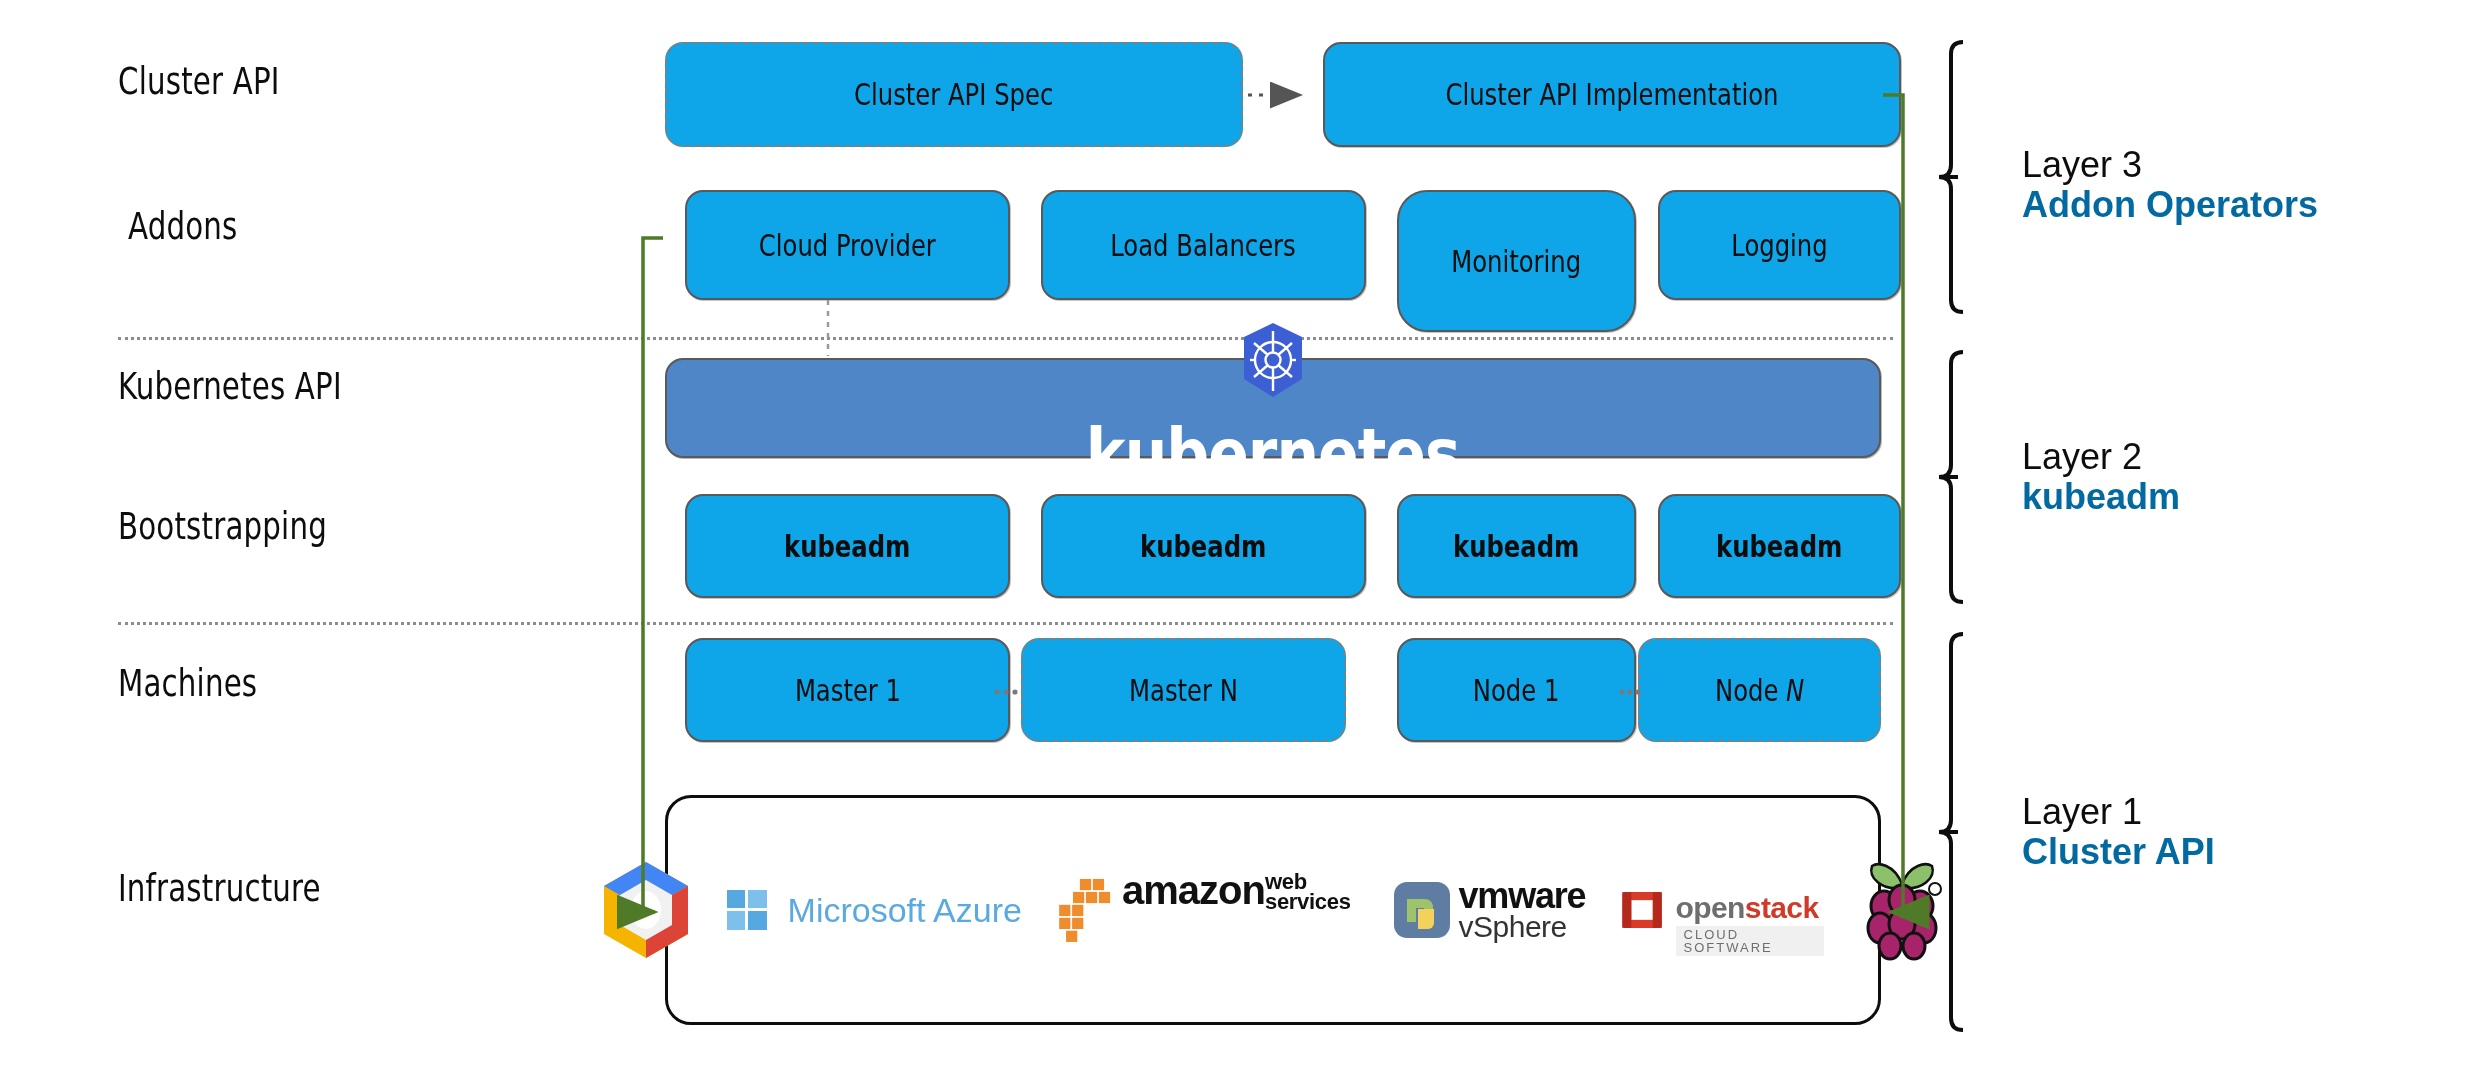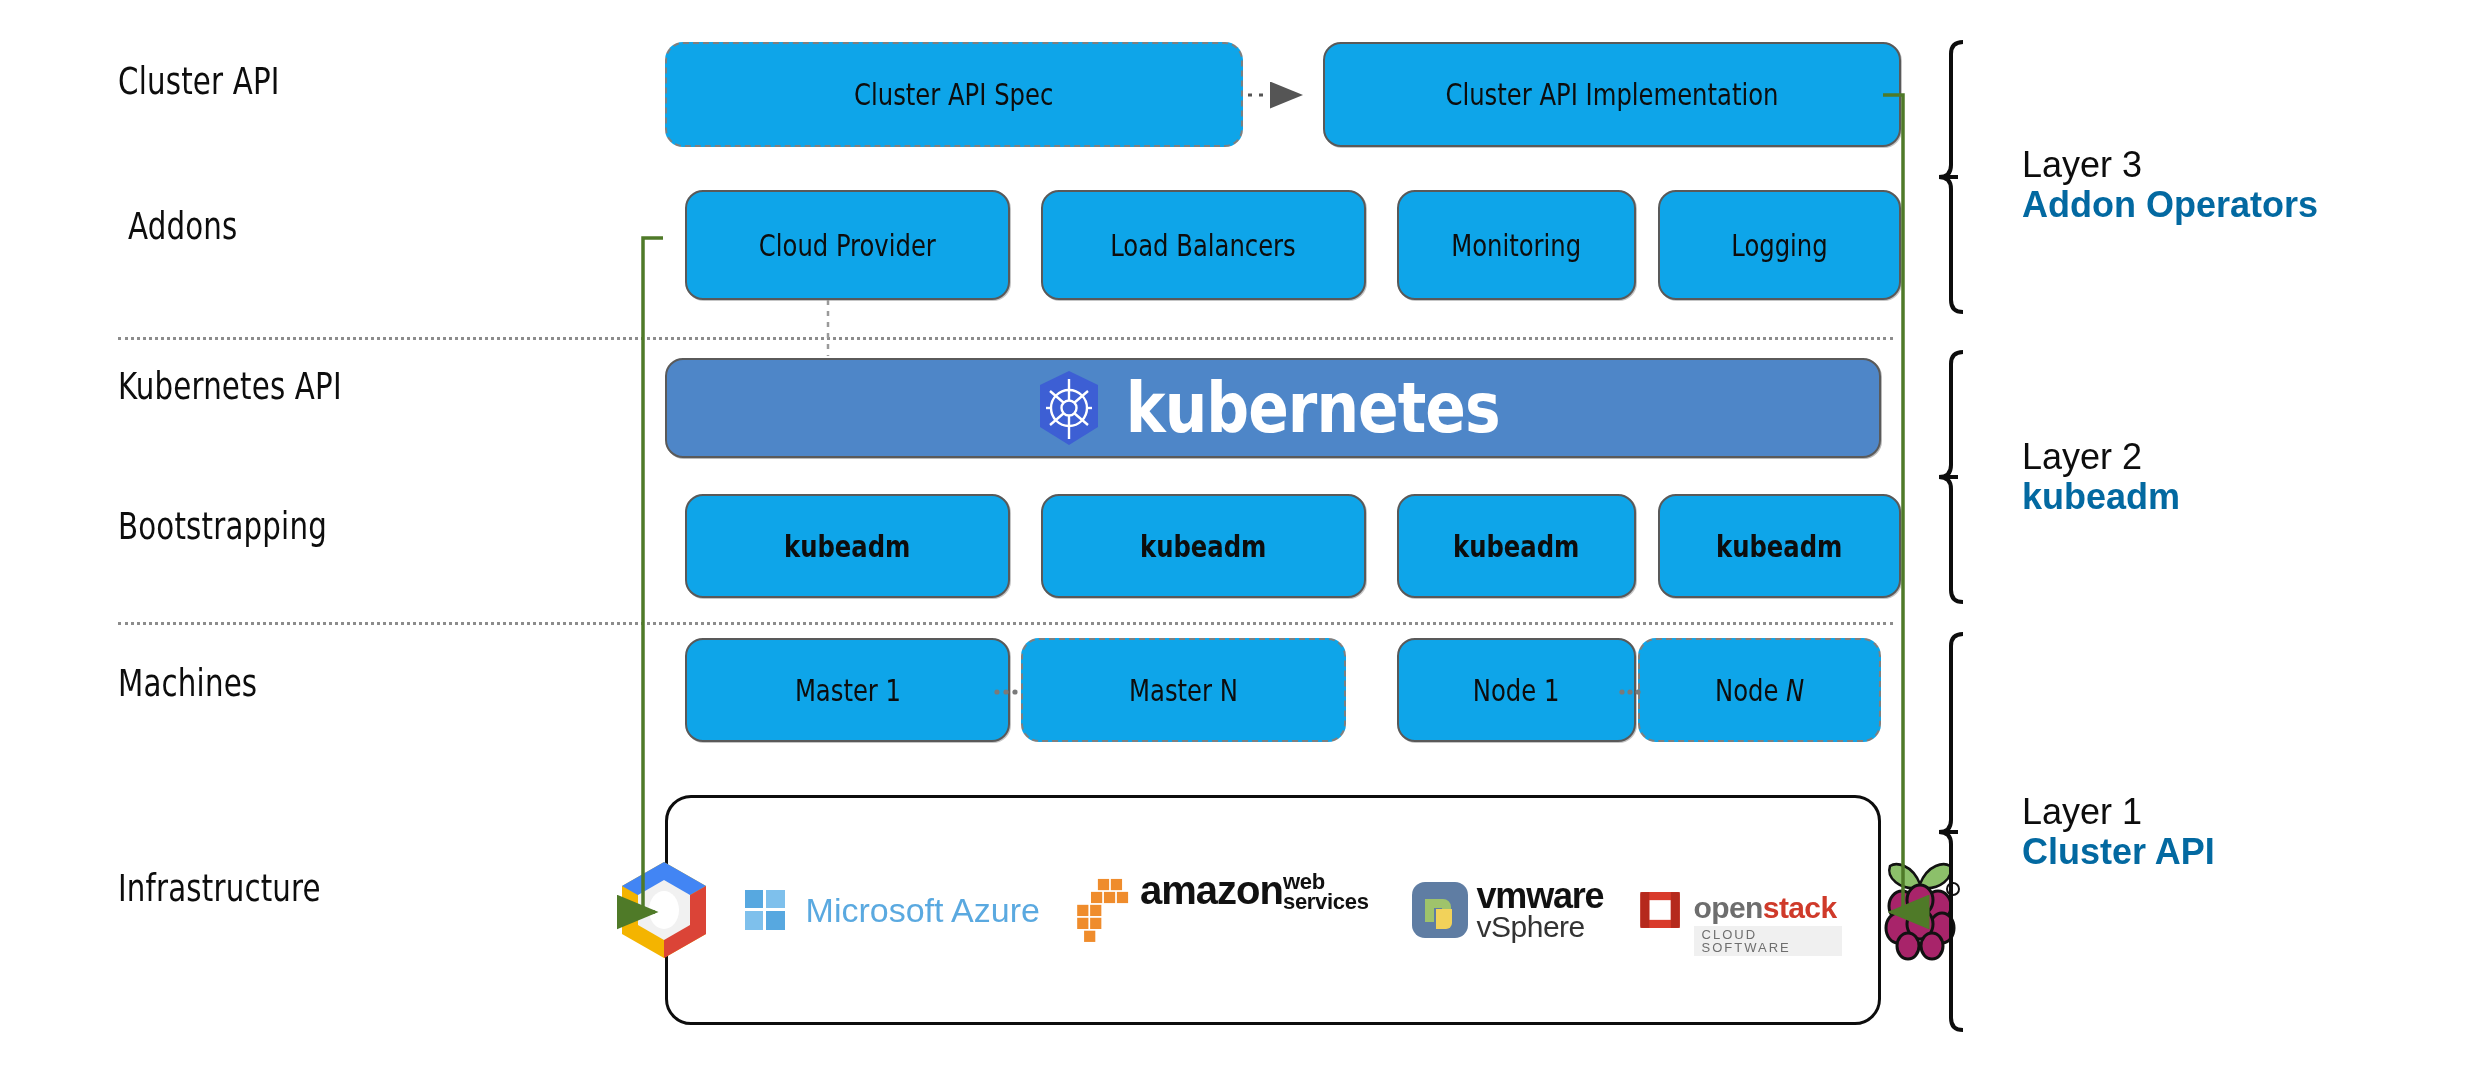--- a/index.html
+++ b/index.html
@@ -20,28 +20,28 @@
   .box.dashed{border:2.5px dashed #7f7f7f;}
   .boxtext{font-family:"Liberation Sans Narrow","DejaVu Sans Condensed","Liberation Sans",sans-serif;
            font-size:30px;color:#0d0d0d;transform:scaleX(.9);white-space:nowrap;}
   .boxtext.bold{font-weight:700;}
   .boxtext .ital{font-style:italic;}
 
   
   .k8sbar{position:absolute;box-sizing:border-box;background:#4e86c8;border:2.5px solid #5a5a5a;
           border-radius:18px;display:flex;align-items:center;justify-content:center;
           box-shadow:1px 1px 0 rgba(80,80,80,.4);}
-  .k8swrap{display:flex;align-items:center;gap:14px;}
+  .k8swrap{display:flex;align-items:center;gap:14px;flex-direction:column;}
   .k8stext{font-family:"Liberation Sans Narrow","DejaVu Sans Condensed","Liberation Sans",sans-serif;
            font-size:70px;font-weight:700;color:#ffffff;letter-spacing:-1px;transform:scaleX(.95);}
 
   
   .infrabox{position:absolute;box-sizing:border-box;background:#fff;border:3px solid #0d0d0d;
             border-radius:26px;}
-  .logorow{position:absolute;left:18px;top:0;width:100%;height:100%;
+  .logorow{position:absolute;left:0;top:0;width:100%;height:100%;
            display:flex;align-items:center;justify-content:center;gap:32px;padding:0 40px;box-sizing:border-box;}
   .logo{display:flex;align-items:center;justify-content:center;}
 
   
   .sep{position:absolute;height:0;border-top:3px dotted #8c8c8c;}
   .layerlabel{position:absolute;white-space:nowrap;}
   .layerlabel .l1{font-size:36px;font-weight:400;color:#0d0d0d;line-height:1.12;}
   .layerlabel .l2{font-size:36px;font-weight:700;color:#0369a1;line-height:1.12;}
 
   
@@ -69,21 +69,21 @@
   <div class="box solid" style="left:1303px;top:42px;width:578px;height:105px;">
     <span class="boxtext">Cluster API Implementation</span>
   </div>
 
   <div class="box solid" style="left:665px;top:190px;width:325px;height:110px;">
     <span class="boxtext">Cloud Provider</span>
   </div>
   <div class="box solid" style="left:1021px;top:190px;width:325px;height:110px;">
     <span class="boxtext">Load Balancers</span>
   </div>
-  <div class="box solid" style="left:1377px;top:190px;width:239px;height:110px;">
+  <div class="box solid" style="left:1377px;top:190px;width:239px;height:142px;border-radius:30px;">
     <span class="boxtext">Monitoring</span>
   </div>
   <div class="box solid" style="left:1638px;top:190px;width:243px;height:110px;">
     <span class="boxtext">Logging</span>
   </div>
 
   <div class="k8sbar" style="left:665px;top:358px;width:1216px;height:100px;">
     <div class="k8swrap">
       <span class="logo">
         <svg width="66" height="78" viewBox="0 0 66 78">

